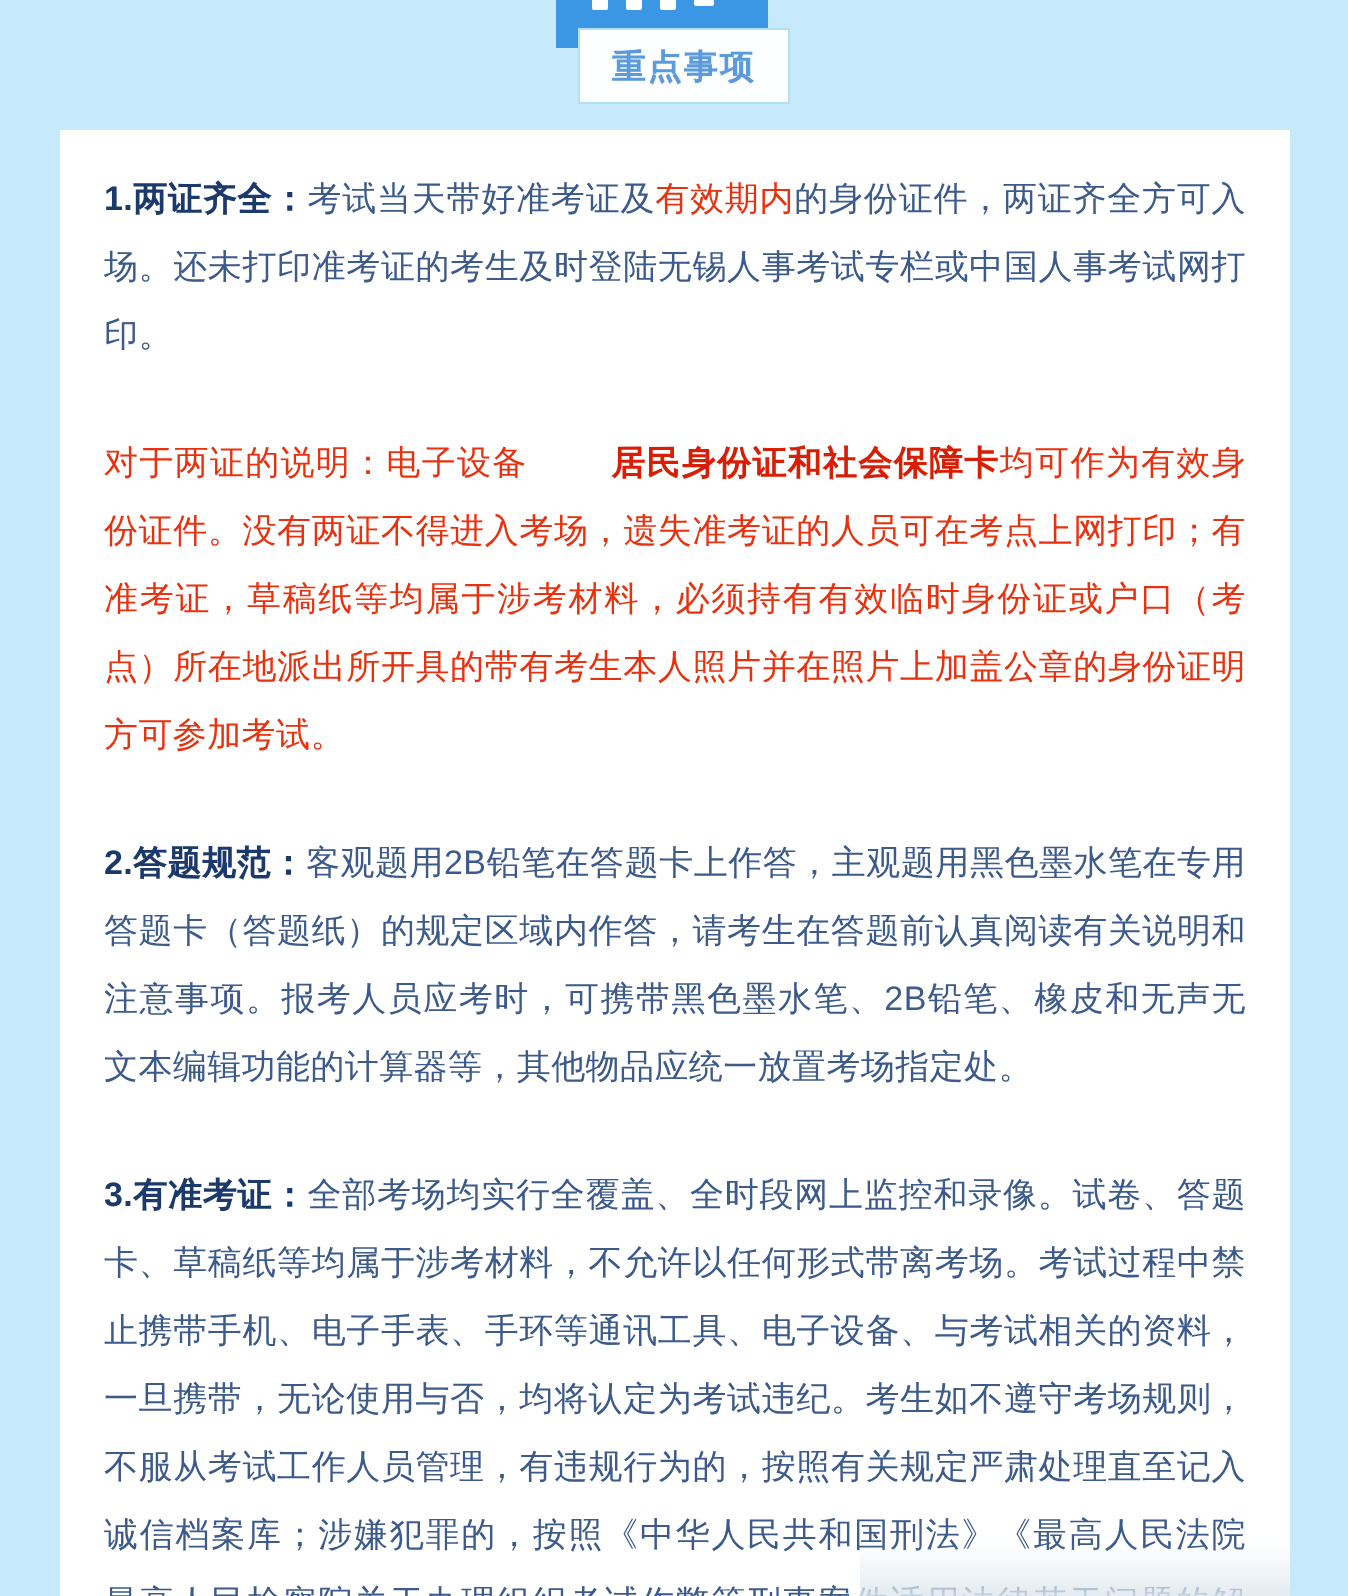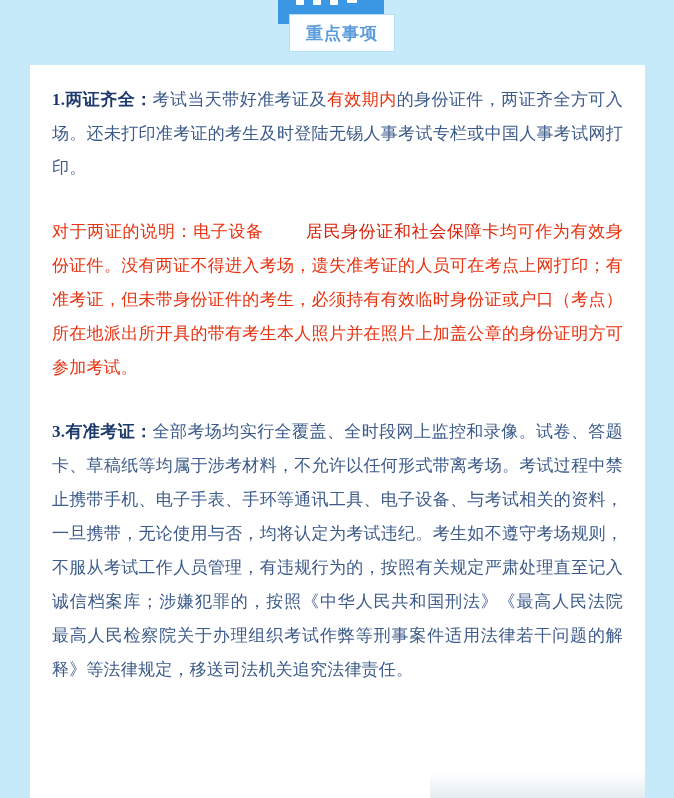--- a/index.html
+++ b/index.html
@@ -101,31 +101,30 @@
     line-height: 34px;
     margin: 0 0 30px 0;
     text-align: justify;
     letter-spacing: 0.2px;
   }
   .para:last-of-type {
     margin-bottom: 0;
   }
   .para.blue {
     color: #3c5a8a;
-    font-family: Liberation Serif, serif;
   }
   .para.red {
     color: #e8310e;
   }
   .lead {
     font-weight: bold;
     color: #1b3a6b;
   }
   .lead-red {
-    font-weight: normal;
+    font-weight: bold;
     color: #d81f06;
     padding-left: 42px;
   }
   .hl-red {
     color: #e8310e;
   }
 </style>
 </head>
 <body>
 
@@ -142,23 +141,26 @@
   </div>
 </div>
 
 <div id="content-card">
 
   <p class="para blue">
     <span class="lead">1.</span><span class="lead">两证齐全</span><span class="lead">：</span><span>考试当天带好准考证及</span><span class="hl-red">有效期内</span><span>的身份证件，两证齐全方可入场。还未打印准考证的考生及时登陆无锡人事考试专栏或中国人事考试网打印。</span>
   </p>
 
   <p class="para red">
-    <span>对于两证的说明：电子设备</span><span class="lead-red">居民身份证和社会保障卡</span><span>均可作为有效身份证件。没有两证不得进入考场，遗失准考证的人员可在考点上网打印；有准考证，但未带身份证件的考生，必须持有有效临时身份证或户口（考点）所在地派出所开具的带有考生本人照片并在照片上加盖公章的身份证明方可参加考试。</span>
+    <span>对于两证的说明：电子设备</span><span class="lead-red">居民身份证和社会保障卡</span><span>均可作为有效身份证件。没有两证不得进入考场，遗失准考证的人员可在考点上网打印；有准考证，草稿纸等均属于涉考材料，必须持有有效临时身份证或户口（考点）所在地派出所开具的带有考生本人照片并在照片上加盖公章的身份证明方可参加考试。</span>
   </p>
 
+  <p class="para blue">
+    <span class="lead">2.</span><span class="lead">答题规范</span><span class="lead">：</span><span>客观题用2B铅笔在答题卡上作答，主观题用黑色墨水笔在专用答题卡（答题纸）的规定区域内作答，请考生在答题前认真阅读有关说明和注意事项。报考人员应考时，可携带黑色墨水笔、2B铅笔、橡皮和无声无文本编辑功能的计算器等，其他物品应统一放置考场指定处。</span>
+  </p>
 
   <p class="para blue">
     <span class="lead">3.</span><span class="lead">有准考证</span><span class="lead">：</span><span>全部考场均实行全覆盖、全时段网上监控和录像。试卷、答题卡、草稿纸等均属于涉考材料，不允许以任何形式带离考场。考试过程中禁止携带手机、电子手表、手环等通讯工具、电子设备、与考试相关的资料，一旦携带，无论使用与否，均将认定为考试违纪。考生如不遵守考场规则，不服从考试工作人员管理，有违规行为的，按照有关规定严肃处理直至记入诚信档案库；涉嫌犯罪的，按照《中华人民共和国刑法》《最高人民法院 最高人民检察院关于办理组织考试作弊等刑事案件适用法律若干问题的解释》等法律规定，移送司法机关追究法律责任。</span>
   </p>
 
 </div>
 
 <div id="card-shadow"></div>
 
 </body></html>

